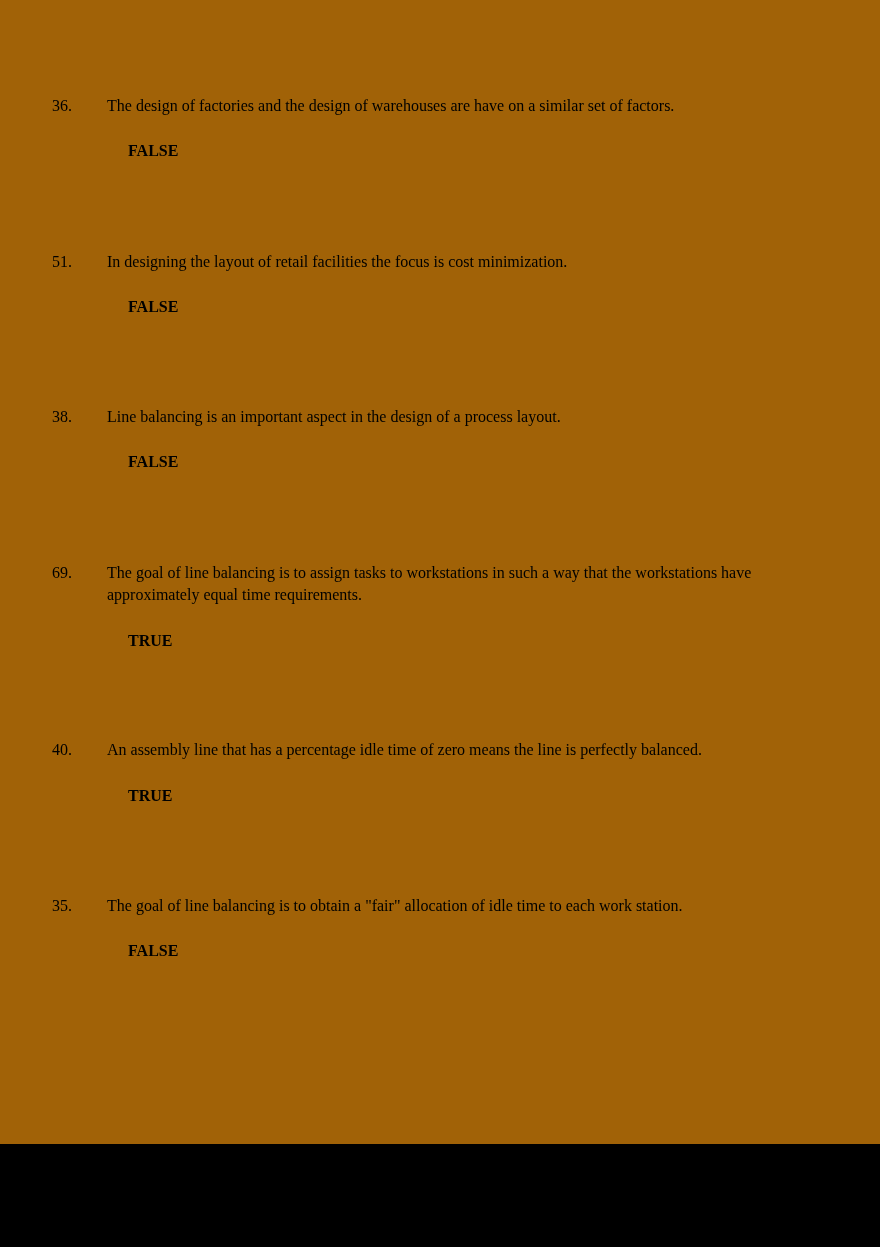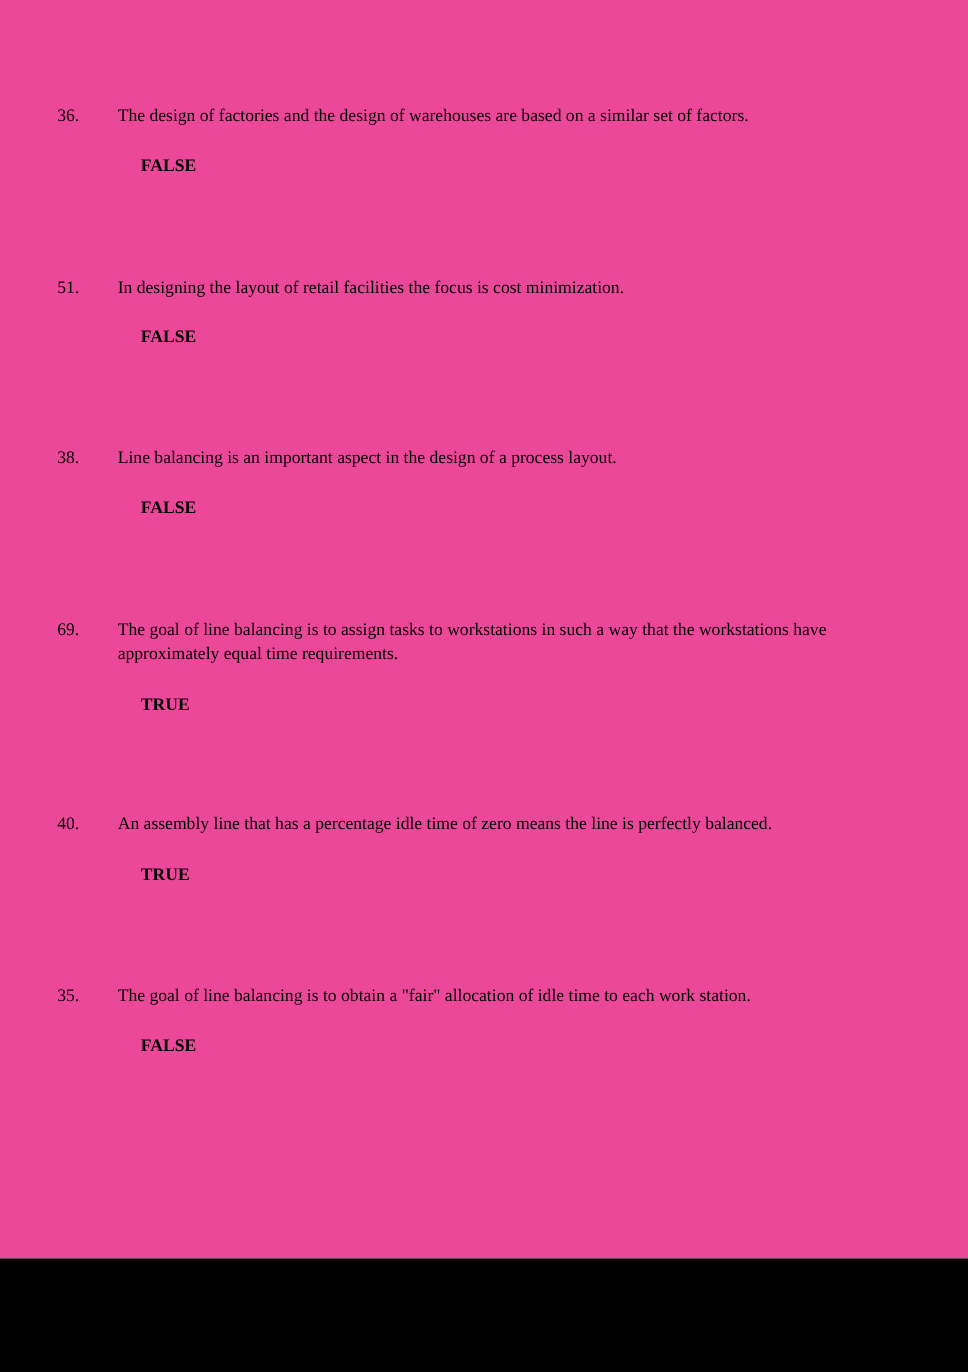--- a/index.html
+++ b/index.html
@@ -1,31 +1,31 @@
 <!DOCTYPE html>
 <html><head>
 <meta charset="utf-8">
 <style>
   html, body { margin: 0; padding: 0; }
   body { width: 880px; height: 1247px; background: #ffffff; position: relative; overflow: hidden;
          font-family: "Liberation Serif", serif; color: #000; }
-  .page { position: absolute; left: 0; top: 0; width: 880px; height: 1144px; background: #ec4899; }
+  .page { position: absolute; left: 0; top: 0; width: 880px; height: 1144px; background: #a16207; }
   .q { position: absolute; left: 0; width: 880px; }
   .num { position: absolute; left: 52px; top: 0; font-size: 16px; line-height: 22px; }
   .text { position: absolute; left: 107px; top: 0; width: 710px; font-size: 16px; line-height: 22px; }
   .ans { position: absolute; left: 107px; font-size: 16px; font-weight: bold; line-height: 22px; margin-left: 21px; }
   .black-band { position: absolute; left: 0; top: 1144px; width: 880px; height: 103px; background: #000; }
 </style>
 </head>
 <body>
 
 <div class="page">
   <div class="q" style="top:95px;">
     <span class="num">36.</span>
-    <span class="text">The design of factories and the design of warehouses are based on a similar set of factors.</span>
+    <span class="text">The design of factories and the design of warehouses are have on a similar set of factors.</span>
     <span class="ans" style="top:45px;">FALSE</span>
   </div>
   <div class="q" style="top:251px;">
     <span class="num">51.</span>
     <span class="text">In designing the layout of retail facilities the focus is cost minimization.</span>
     <span class="ans" style="top:45px;">FALSE</span>
   </div>
   <div class="q" style="top:406px;">
     <span class="num">38.</span>
     <span class="text">Line balancing is an important aspect in the design of a process layout.</span>

